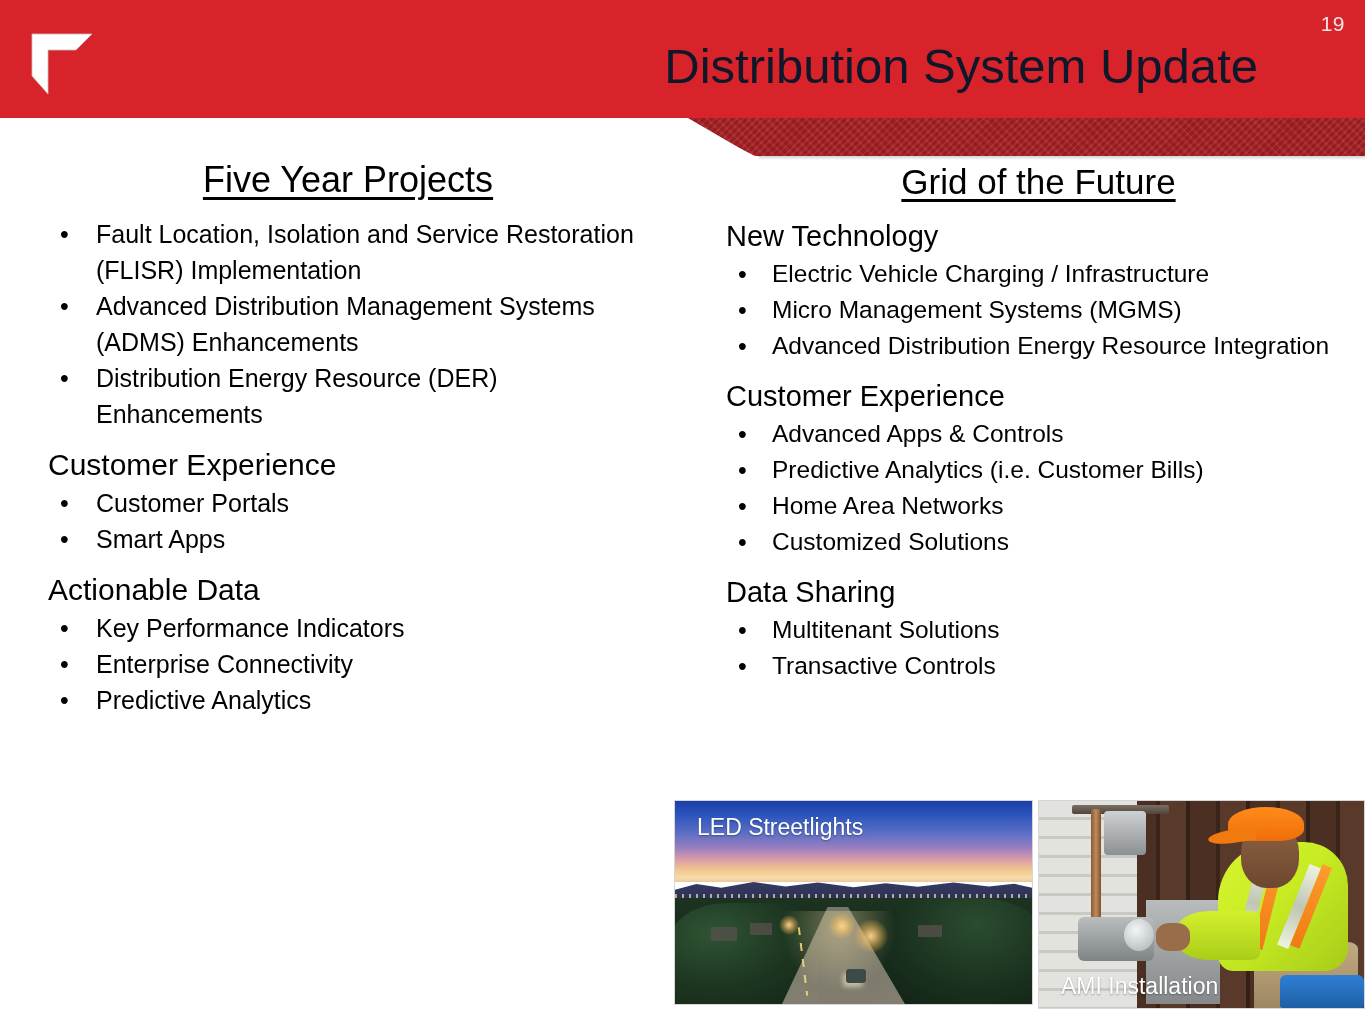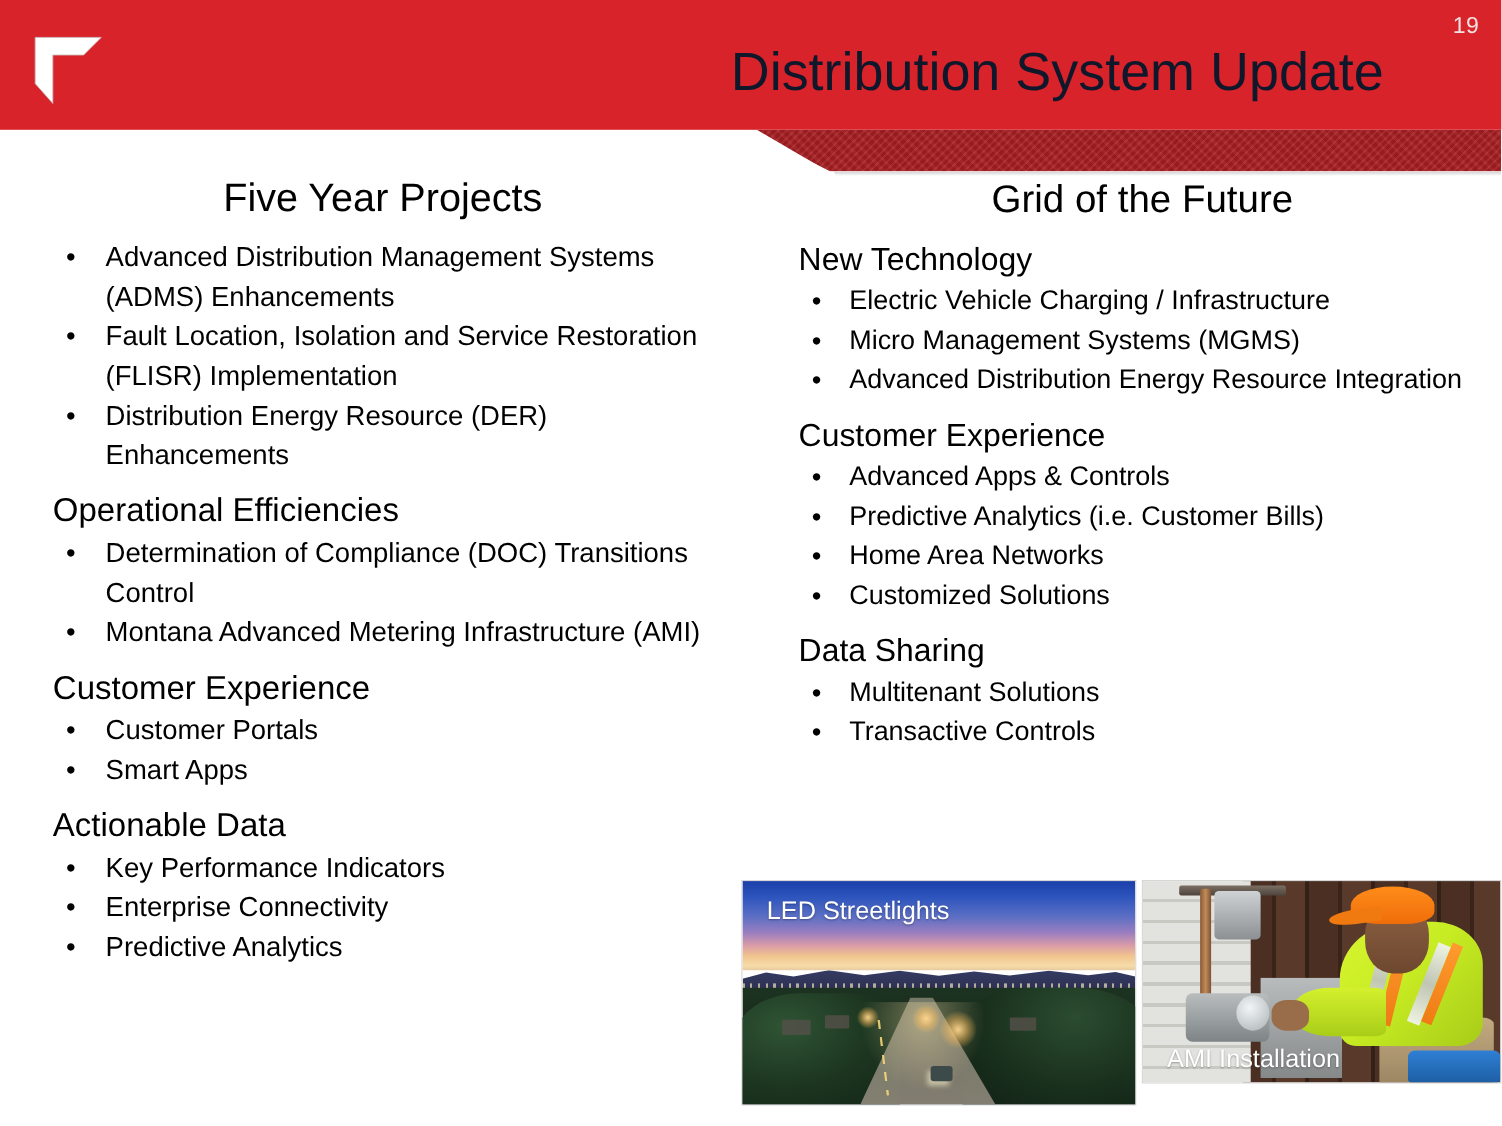--- a/index.html
+++ b/index.html
@@ -99,20 +99,21 @@
   }
   #col-right {
     position: absolute;
     left: 726px; top: 160px;
     width: 625px;
   }
   .col-heading {
     font-size: 36px;
     line-height: 44px;
     text-align: center;
+    text-decoration: underline;
     text-underline-offset: 5px;
     margin-bottom: 8px;
   }
   #col-right .col-heading { font-size: 35px; }
 
   .group { margin-top: 14px; }
   .group:first-of-type { margin-top: 0; }
 
   .group-title {
     font-size: 30px;
@@ -152,21 +153,21 @@
     position: absolute;
     left: 674px; top: 800px;
     width: 359px; height: 205px;
     overflow: hidden;
     border: 1px solid #d6d6d6;
     box-sizing: border-box;
   }
   #photo-ami {
     position: absolute;
     left: 1038px; top: 800px;
-    width: 327px; height: 185px;
+    width: 327px; height: 209px;
     overflow: hidden;
     border: 1px solid #d6d6d6;
     box-sizing: border-box;
   }
   .photo-caption {
     position: absolute;
     color: #FFFFFF;
     font-size: 23px;
     line-height: 28px;
     z-index: 20;
@@ -366,33 +367,26 @@
   <div id="band-red-strip"></div>
   <div id="band-white"></div>
   <div id="band-shadow"></div>
 </div>
 
 <div id="col-left">
   <div class="col-heading">Five Year Projects</div>
 
   <div class="group">
     <ul class="bullets">
+      <li>Fault Location, Isolation and Service Restoration (FLISR) Implementation</li>
       <li>Advanced Distribution Management Systems (ADMS) Enhancements</li>
-      <li>Fault Location, Isolation and Service Restoration (FLISR) Implementation</li>
       <li>Distribution Energy Resource (DER) Enhancements</li>
     </ul>
   </div>
 
-  <div class="group">
-    <div class="group-title">Operational Efficiencies</div>
-    <ul class="bullets">
-      <li>Determination of Compliance (DOC) Transitions Control</li>
-      <li>Montana Advanced Metering Infrastructure (AMI)</li>
-    </ul>
-  </div>
 
   <div class="group">
     <div class="group-title">Customer Experience</div>
     <ul class="bullets">
       <li>Customer Portals</li>
       <li>Smart Apps</li>
     </ul>
   </div>
 
   <div class="group">

